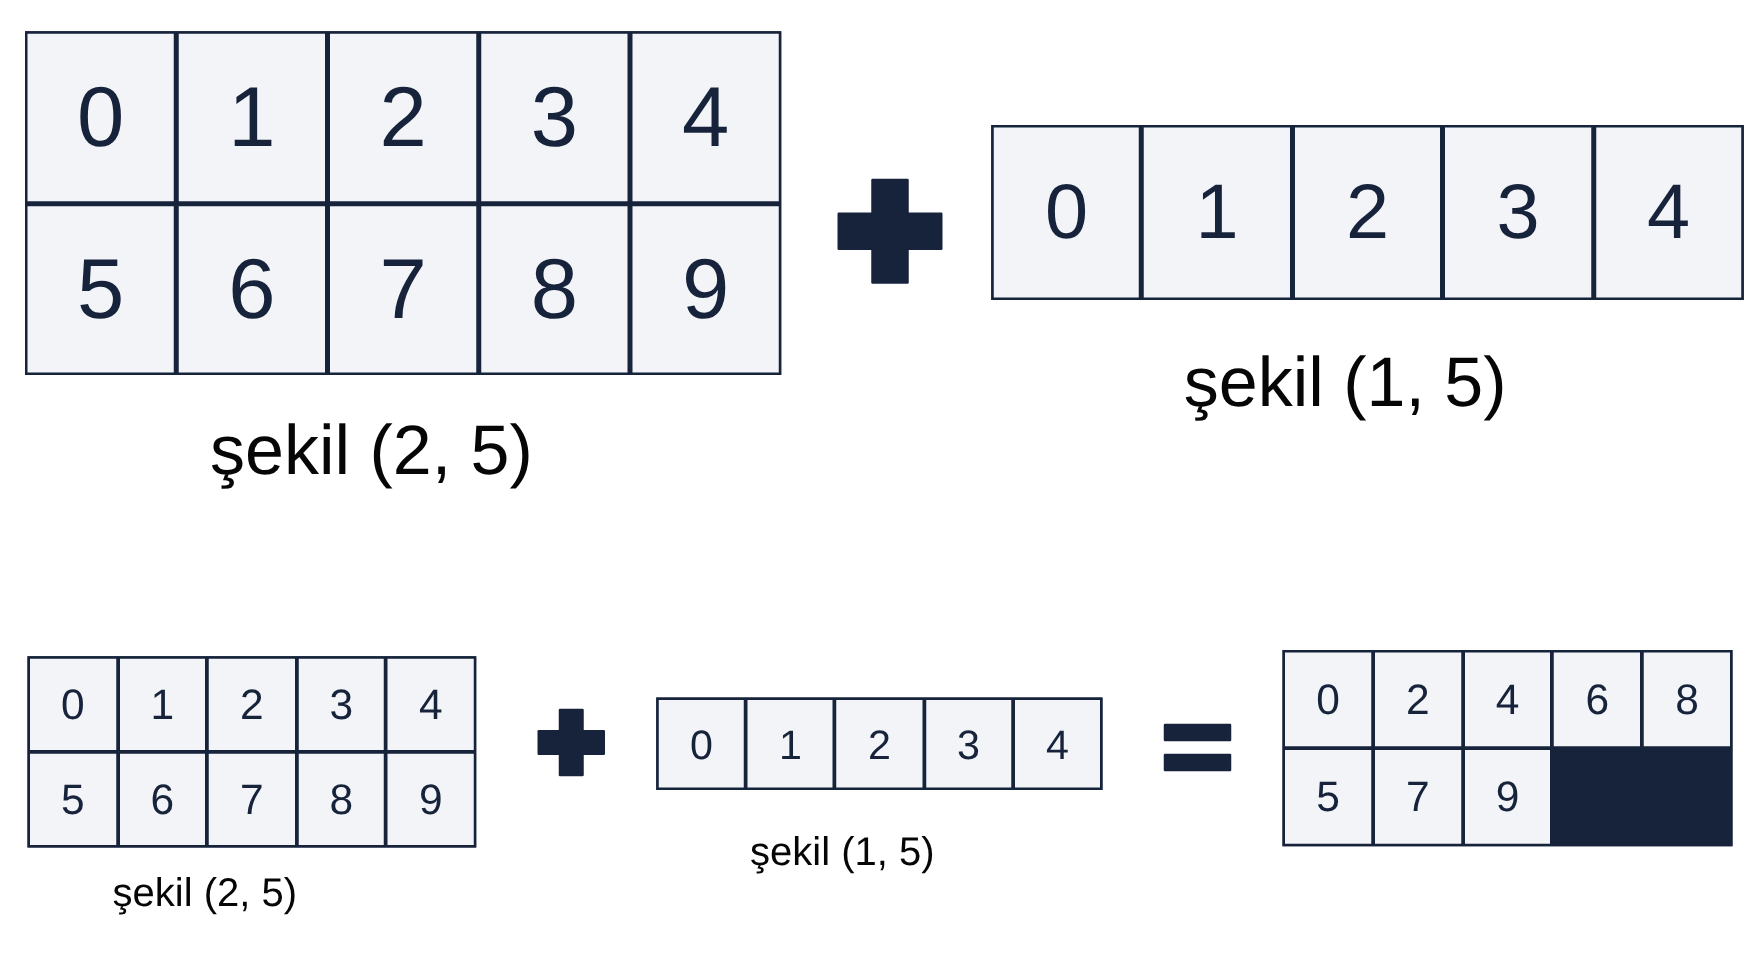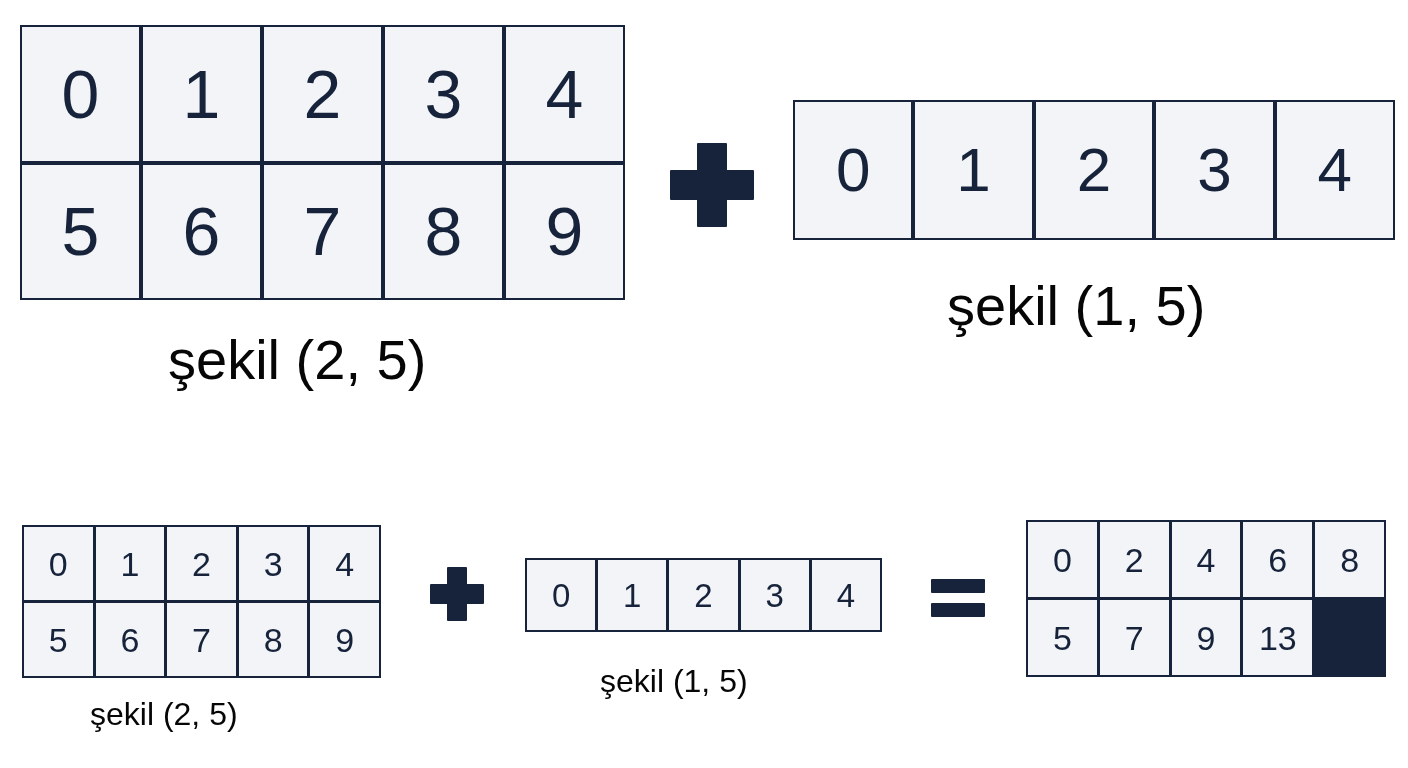--- a/index.html
+++ b/index.html
@@ -220,19 +220,18 @@
 
   <div class="grid thin" id="grid-e">
     <div class="cell">0</div>
     <div class="cell">2</div>
     <div class="cell">4</div>
     <div class="cell">6</div>
     <div class="cell">8</div>
     <div class="cell">5</div>
     <div class="cell">7</div>
     <div class="cell">9</div>
-    <div class="cell">13</div>
   </div>
 
   <div class="caption" id="caption-c">şekil (2, 5)</div>
   <div class="caption" id="caption-d">şekil (1, 5)</div>
 
 </div>
 
 </body></html>

